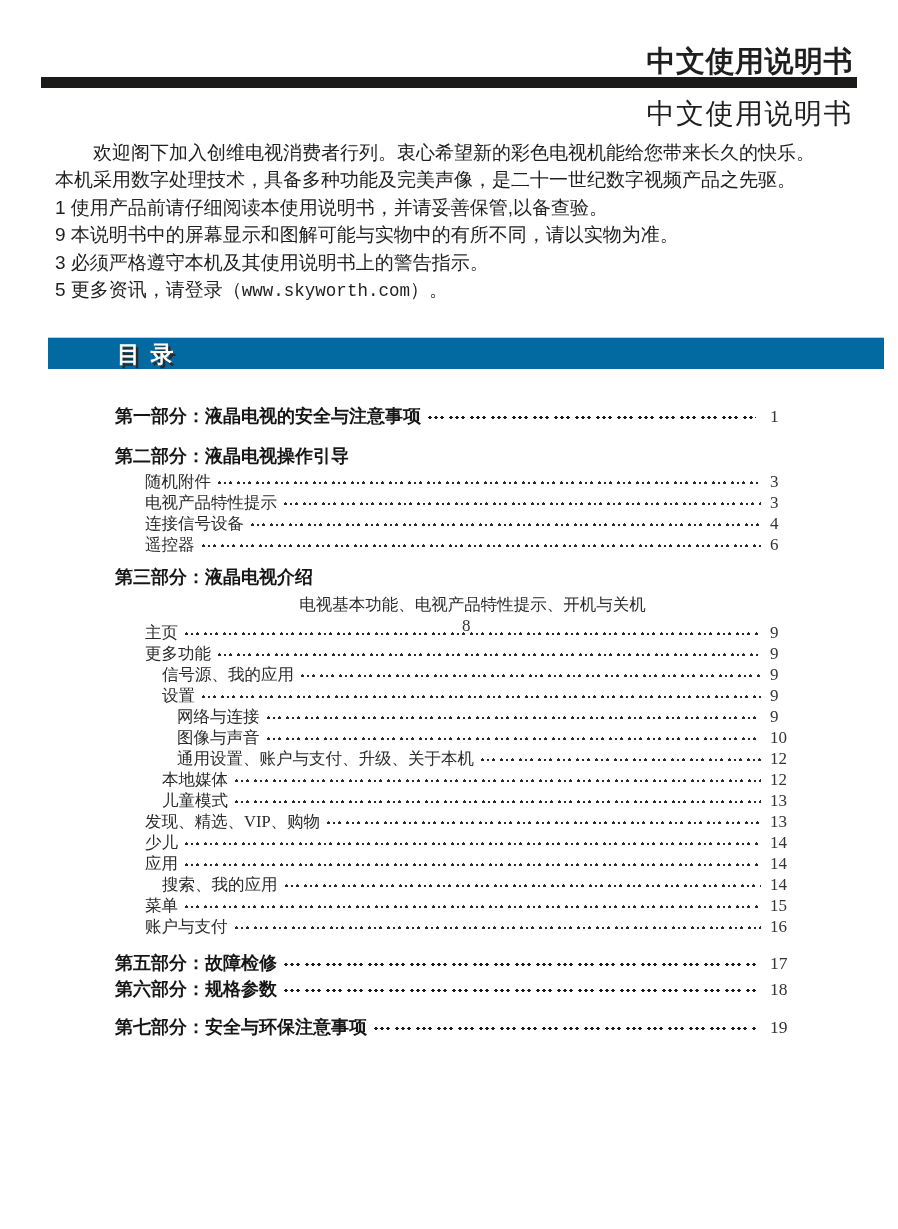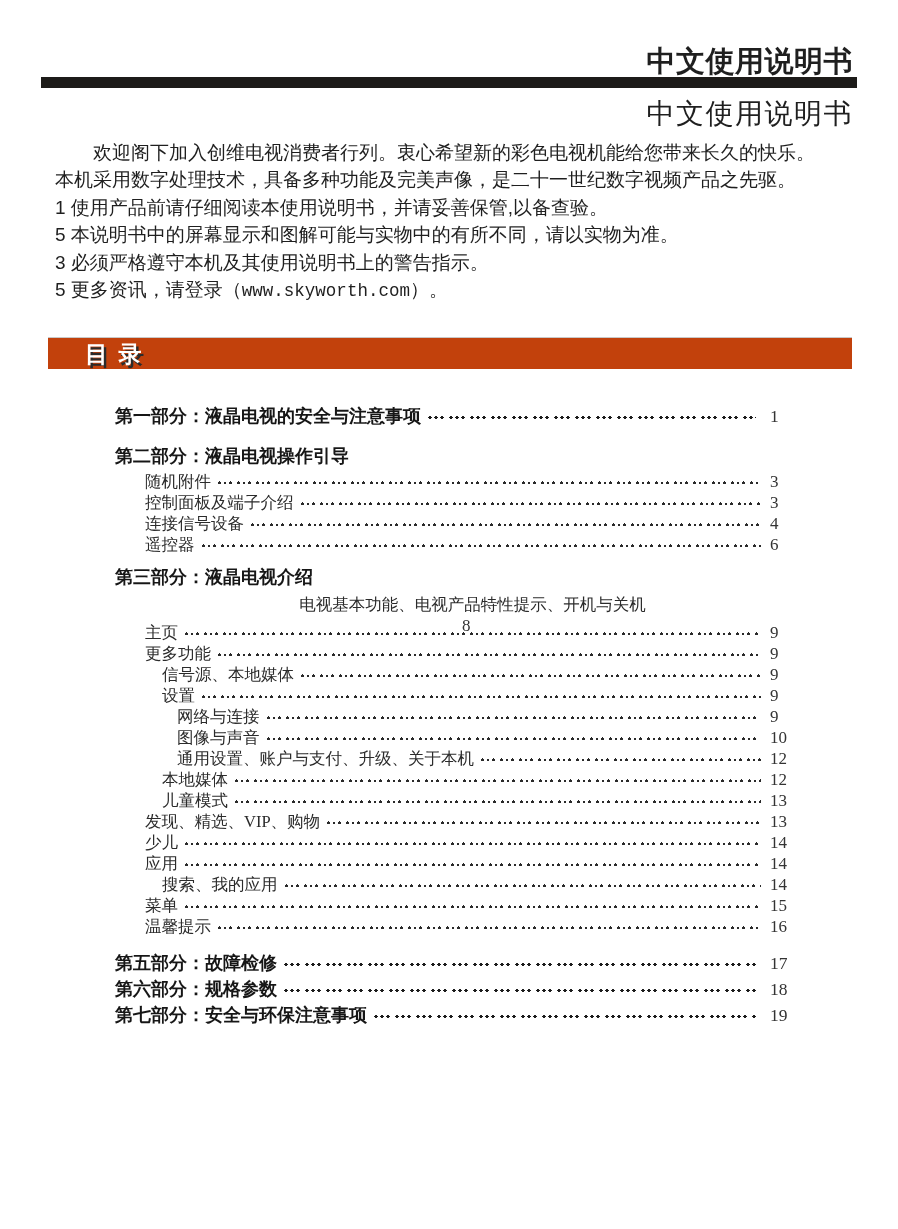--- a/index.html
+++ b/index.html
@@ -54,45 +54,45 @@
 <div class="page">
 
   <h1 class="doc-title">中文使用说明书</h1>
   <div class="title-bar" style="background: rgb(29, 27, 25);"></div>
   <h2 class="doc-subtitle">中文使用说明书</h2>
 
   <section class="intro" id="intro">
       <p><span>　　欢迎阁下加入创维电视消费者行列。衷心希望新的彩色电视机能给您带来长久的快乐。</span></p>
       <p><span>本机采用数字处理技术，具备多种功能及完美声像，是二十一世纪数字视频产品之先驱。</span></p>
       <p><span>1 使用产品前请仔细阅读本使用说明书，并请妥善保管,以备查验。</span></p>
-      <p><span>5 本说明书中的屏幕显示和图解可能与实物中的有所不同，请以实物为准。</span></p>
+      <p><span>9 本说明书中的屏幕显示和图解可能与实物中的有所不同，请以实物为准。</span></p>
       <p><span>3 必须严格遵守本机及其使用说明书上的警告指示。</span></p>
       <p><span>5 更多资讯，请登录（</span><span class="mono">www.skyworth.com</span><span>）。</span></p>
     </section>
 
-  <div class="toc-banner" style="background: #c2410c;">
+  <div class="toc-banner" style="background: #0369a1; padding-left: 32px;">
     <span class="banner-label">目 录</span>
   </div>
 
   <nav class="toc" id="toc">
       <div class="row l0" style="margin-top: 37px;">
         <span class="lbl">第一部分：液晶电视的安全与注意事项</span>
         <span class="leader"></span>
         <span class="pg">1</span>
       </div>
       <div class="row l0" style="margin-top: 18px;">
         <span class="lbl">第二部分：液晶电视操作引导</span>
       </div>
       <div class="row l1" style="margin-top: 4px;">
         <span class="lbl">随机附件</span>
         <span class="leader"></span>
         <span class="pg">3</span>
       </div>
       <div class="row l1">
-        <span class="lbl">控制面板及端子介绍</span>
+        <span class="lbl">电视产品特性提示</span>
         <span class="leader"></span>
         <span class="pg">3</span>
       </div>
       <div class="row l1">
         <span class="lbl">连接信号设备</span>
         <span class="leader"></span>
         <span class="pg">4</span>
       </div>
       <div class="row l1">
         <span class="lbl">遥控器</span>
@@ -111,21 +111,21 @@
         <span class="lbl">主页</span>
         <span class="leader"></span>
         <span class="pg">9</span>
       </div>
       <div class="row l1">
         <span class="lbl">更多功能</span>
         <span class="leader"></span>
         <span class="pg">9</span>
       </div>
       <div class="row l2">
-        <span class="lbl">信号源、本地媒体</span>
+        <span class="lbl">信号源、我的应用</span>
         <span class="leader"></span>
         <span class="pg">9</span>
       </div>
       <div class="row l2">
         <span class="lbl">设置</span>
         <span class="leader"></span>
         <span class="pg">9</span>
       </div>
       <div class="row l3">
         <span class="lbl">网络与连接</span>
@@ -171,34 +171,34 @@
         <span class="lbl">搜索、我的应用</span>
         <span class="leader"></span>
         <span class="pg">14</span>
       </div>
       <div class="row l1">
         <span class="lbl">菜单</span>
         <span class="leader"></span>
         <span class="pg">15</span>
       </div>
       <div class="row l1">
-        <span class="lbl">温馨提示</span>
+        <span class="lbl">账户与支付</span>
         <span class="leader"></span>
         <span class="pg">16</span>
       </div>
       <div class="row l0" style="margin-top: 15px;">
         <span class="lbl">第五部分：故障检修</span>
         <span class="leader"></span>
         <span class="pg">17</span>
       </div>
       <div class="row l0" style="margin-top: 4px;">
         <span class="lbl">第六部分：规格参数</span>
         <span class="leader"></span>
         <span class="pg">18</span>
       </div>
-      <div class="row l0" style="margin-top: 4px;">
+      <div class="row l0" style="margin-top: 16px;">
         <span class="lbl">第七部分：安全与环保注意事项</span>
         <span class="leader"></span>
         <span class="pg">19</span>
       </div>
     </nav>
 
 </div>
 
 </body></html>

